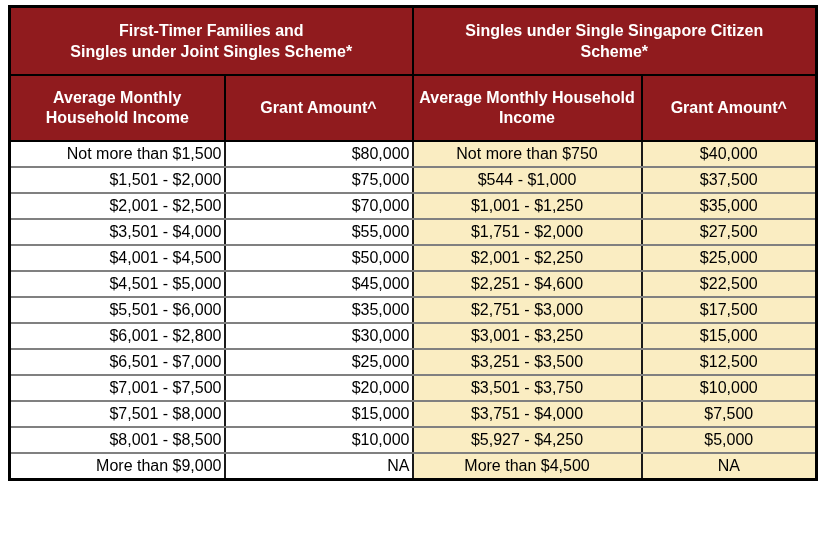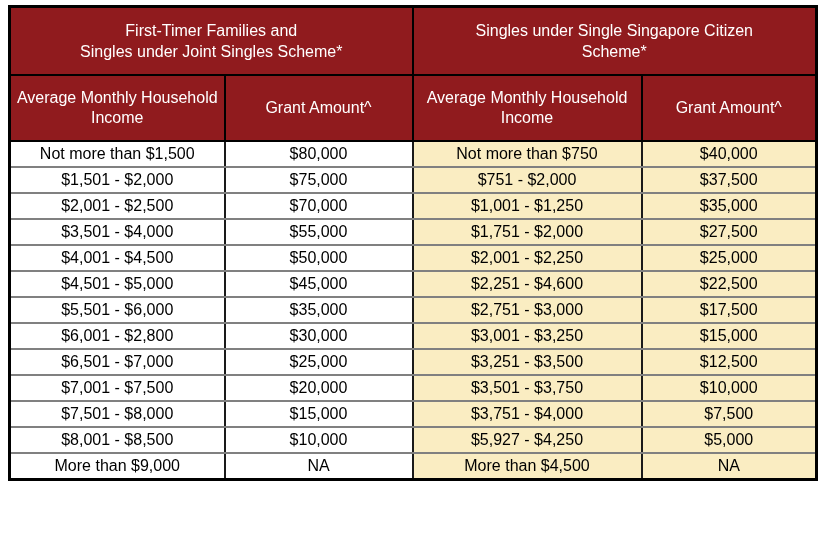--- a/index.html
+++ b/index.html
@@ -32,21 +32,21 @@
     left: 8px;
     top: 5px;
     width: 807px;
     border-collapse: collapse;
     table-layout: fixed;
     border: 3px solid var(--border-black);
   }
   th {
     background: var(--header-bg);
     color: var(--header-text);
-    font-weight: normal;
+    font-weight: bold;
     font-size: 16px;
     text-align: center;
     vertical-align: middle;
     border: 2px solid var(--border-black);
     padding: 12px 4px;
   }
   tr.section-title-row th {
     height: 56px;
     line-height: 21px;
   }
@@ -61,21 +61,21 @@
     vertical-align: middle;
     height: 26px;
     padding: 1px 2px;
     border-left: 2px solid #1A1A1A;
     border-right: 2px solid #1A1A1A;
     border-top: 2px solid var(--border-gray);
     border-bottom: 2px solid var(--border-gray);
     overflow: hidden;
     white-space: nowrap;
   }
-  td.cell-left { background: var(--left-row-bg); }
+  td.cell-left { background: var(--left-row-bg); text-align: right; }
   td.cell-right { background: var(--right-row-bg); }
   .title-line { display: block; }
 </style>
 </head>
 <body>
 
 <div class="page">
   <table class="grant-table">
     <colgroup>
       <col style="width:215px">
@@ -104,21 +104,21 @@
     <tbody>
         <tr>
           <td class="cell-left">Not more than $1,500</td>
           <td class="cell-left">$80,000</td>
           <td class="cell-right">Not more than $750</td>
           <td class="cell-right">$40,000</td>
         </tr>
         <tr>
           <td class="cell-left">$1,501 - $2,000</td>
           <td class="cell-left">$75,000</td>
-          <td class="cell-right">$751 - $2,000</td>
+          <td class="cell-right">$544 - $1,000</td>
           <td class="cell-right">$37,500</td>
         </tr>
         <tr>
           <td class="cell-left">$2,001 - $2,500</td>
           <td class="cell-left">$70,000</td>
           <td class="cell-right">$1,001 - $1,250</td>
           <td class="cell-right">$35,000</td>
         </tr>
         <tr>
           <td class="cell-left">$3,501 - $4,000</td>

